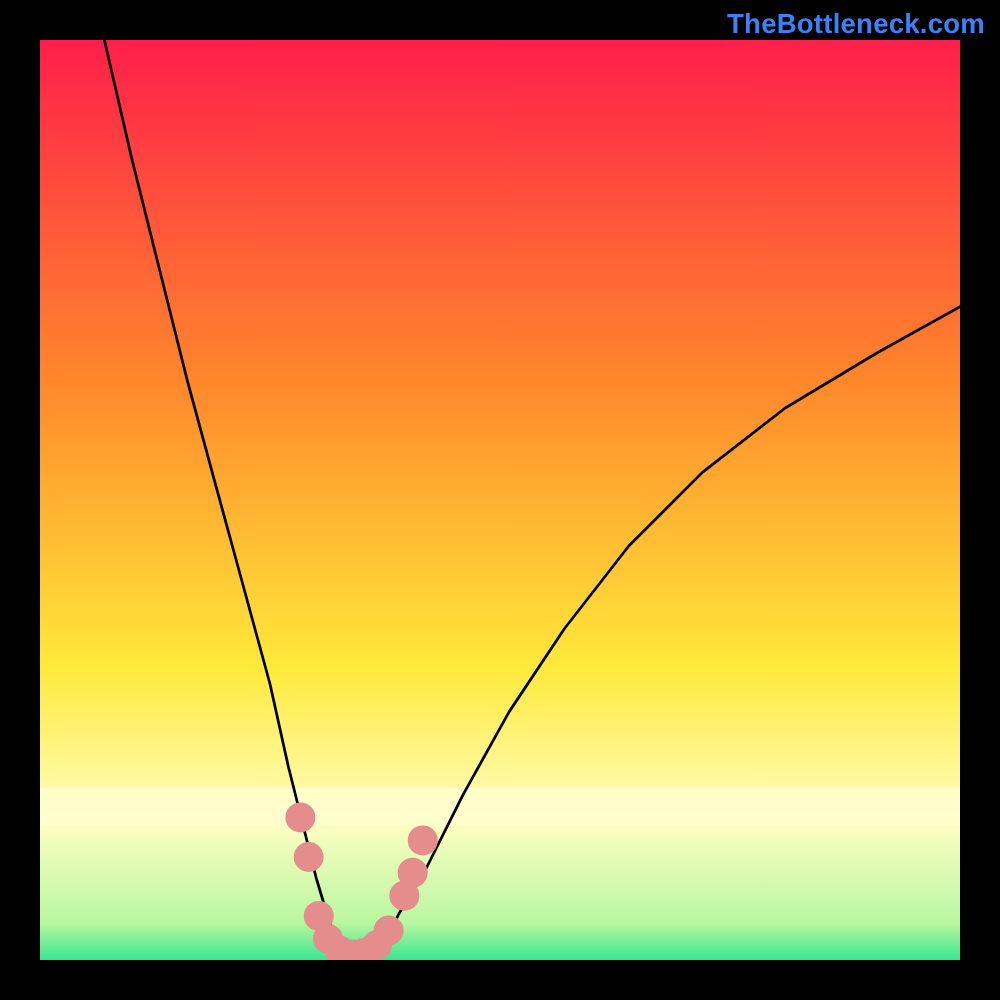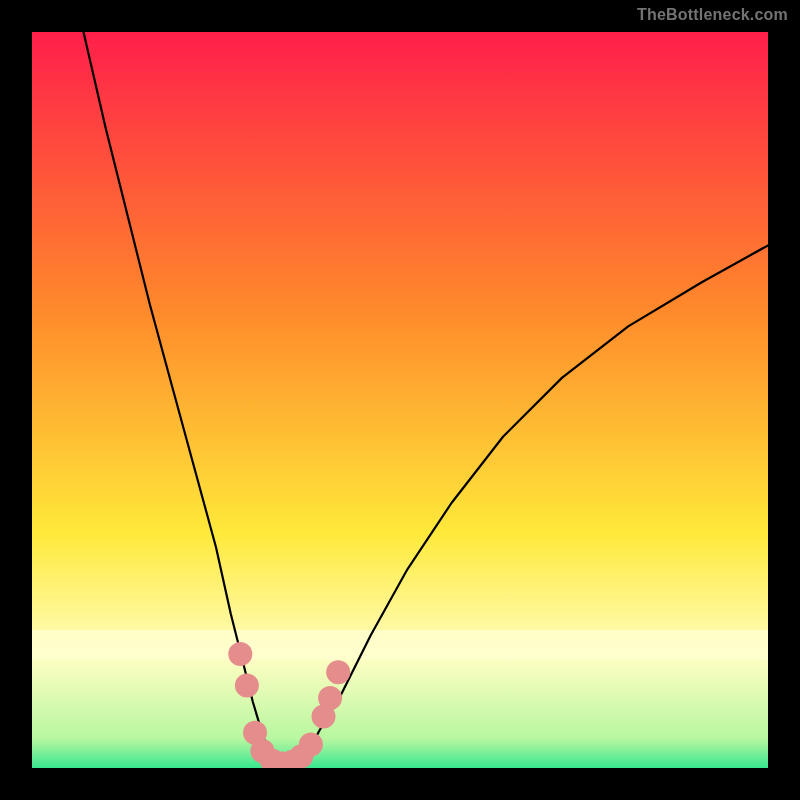--- a/index.html
+++ b/index.html
@@ -8,23 +8,23 @@
     position: relative;
     width: 800px;
     height: 800px;
     background: #000;
   }
   .watermark {
     position: absolute;
     top: 6px;
     right: 12px;
     font-family: Arial, Helvetica, sans-serif;
-    font-size: 16px;
+    font-size: 22px;
     font-weight: 600;
-    color: #737373;
+    color: #3b82f6;
     letter-spacing: 0.2px;
     z-index: 10;
   }
   .plot {
     position: absolute;
     left: 32px;
     top: 32px;
     width: 736px;
     height: 736px;
   }

